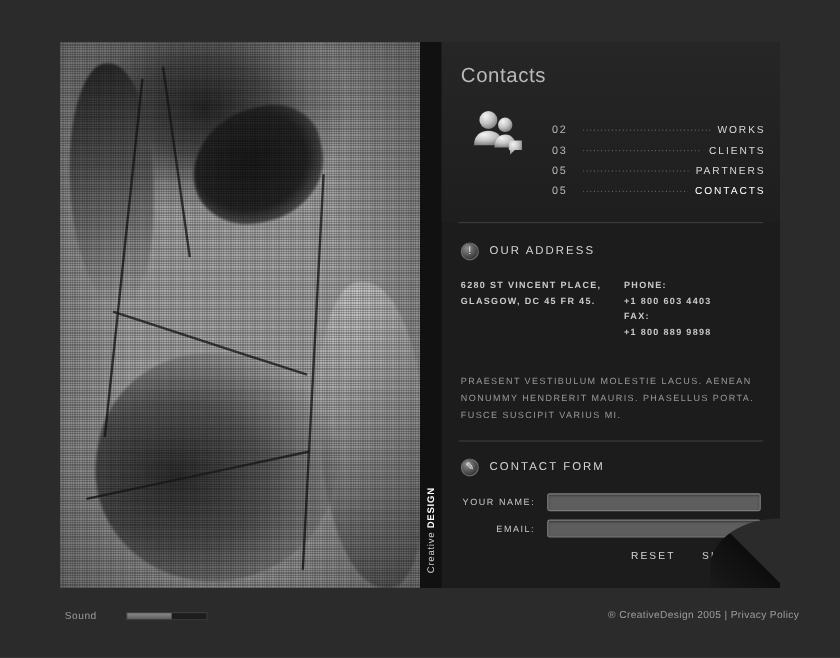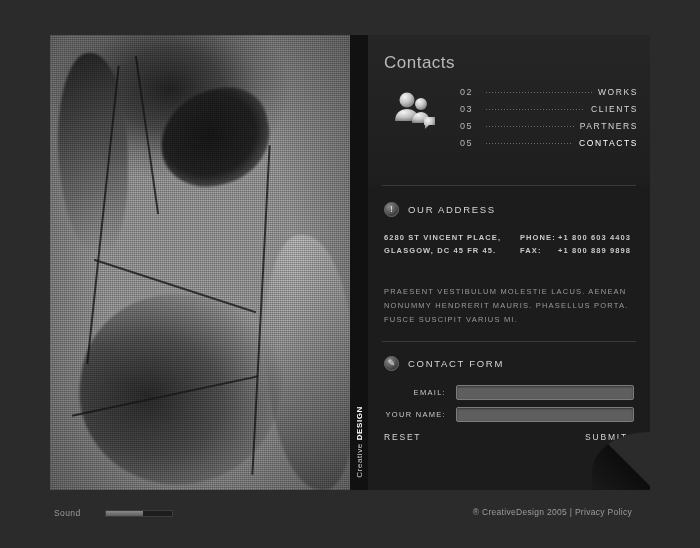--- a/index.html
+++ b/index.html
@@ -134,21 +134,21 @@
     font-size: 17px;
     letter-spacing: .5px;
   }
   #nav-avatar {
     position: absolute;
     left: 22px; top: 52px;
     width: 48px; height: 48px;
   }
   #nav-list {
     position: absolute;
-    left: 92px; top: 50px;
+    left: 92px; top: 66px;
     right: 12px;
   }
   .nav-row {
     display: flex;
     align-items: center;
     height: 14px;
     margin-bottom: 3px;
     cursor: pointer;
   }
   .nav-num {
@@ -216,20 +216,21 @@
     white-space: nowrap;
   }
   .phone-row {
     display: flex;
     color: #cbcbcb;
     font-size: 7.5px;
     letter-spacing: 1.1px;
     line-height: 13px;
     font-weight: bold;
     white-space: nowrap;
+    flex-direction: column;
   }
   .phone-row .lbl { width: 38px; }
   #addr-desc {
     margin-top: 28px;
     color: #9a9a9a;
     font-size: 7.5px;
     letter-spacing: 1.2px;
     line-height: 14px;
   }
 
@@ -269,22 +270,22 @@
     font-family: "Liberation Sans", sans-serif;
   }
   input.field {
     color: #eee;
     font-size: 9px;
     padding: 0 3px;
     font-family: "Liberation Sans", sans-serif;
   }
   .form-actions {
     display: flex;
-    justify-content: space-between;
-    gap: 37px;
+    justify-content: flex-end;
+    gap: 22px;
     padding-right: 6px;
     margin-top: 10px;
   }
   .form-btn {
     background: none;
     border: none;
     color: #d5d5d5;
     font-size: 8.5px;
     letter-spacing: 1.8px;
     cursor: pointer;
@@ -327,21 +328,21 @@
     position: relative;
   }
   #sound-fill {
     position: absolute;
     left: 0; top: 0; bottom: 0;
     width: 38px;
     background: linear-gradient(180deg, #8a8a8a, #5d5d5d);
   }
   #copyright {
     position: absolute;
-    right: 68px; top: 17px;
+    right: 34px; top: 17px;
     font-size: 8.5px;
     letter-spacing: .3px;
     color: #9d9d9d;
     white-space: nowrap;
   }
 </style>
 </head>
 <body>
 
 <div id="stage">
@@ -439,25 +440,25 @@
 
       <div class="panel-sep"></div>
 
       <div id="form-block">
         <div class="sec-head">
           <span class="sec-badge">✎</span>
           <span class="sec-title">CONTACT FORM</span>
         </div>
 
         <div class="form-row">
+          <span class="form-label">YOUR NAME:</span>
+          <input class="field" type="text" placeholder="" style="">
+        </div>
+        <div class="form-row">
           <span class="form-label">EMAIL:</span>
-          <input class="field" type="text" placeholder="" style="">
-        </div>
-        <div class="form-row">
-          <span class="form-label">YOUR NAME:</span>
           <input class="field" type="text" placeholder="" style="">
         </div>
 
         <div class="form-actions">
           <button class="form-btn">RESET</button>
           <button class="form-btn">SUBMIT</button>
         </div>
       </div>
 
       <div id="curl"></div>

